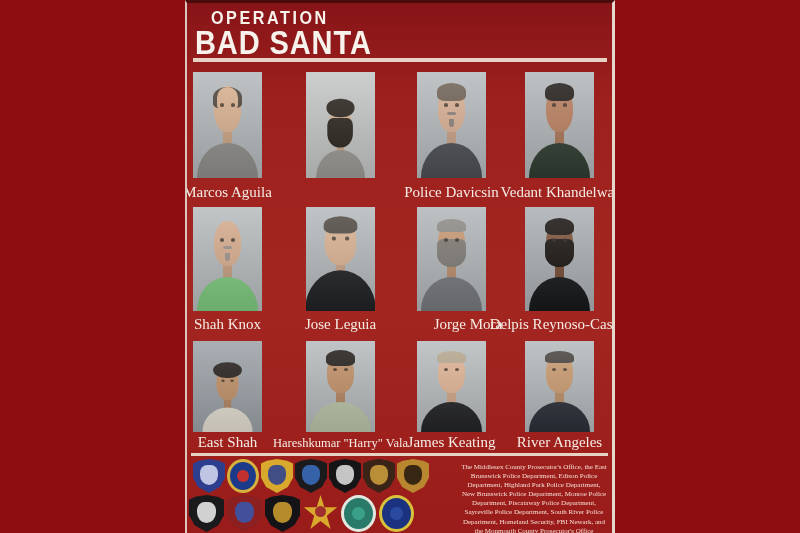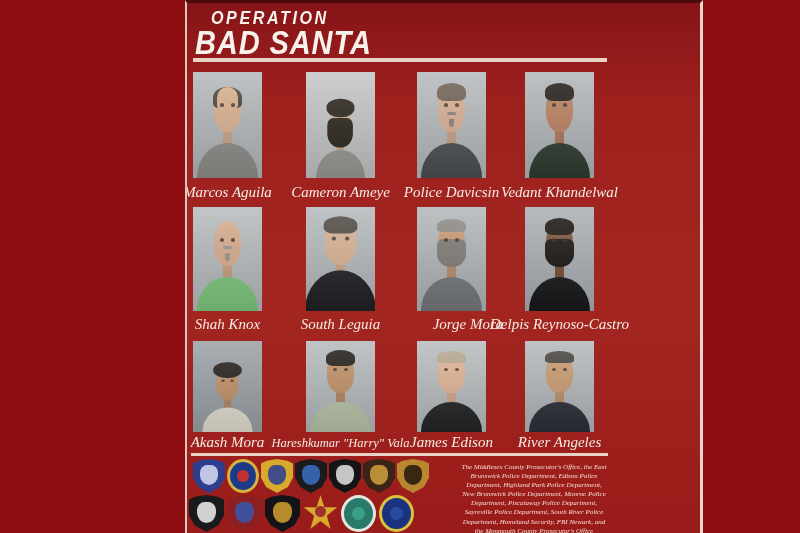--- a/index.html
+++ b/index.html
@@ -1,21 +1,21 @@
 <!DOCTYPE html>
 <html><head>
 <meta charset="utf-8">
 <style>
   html,body{margin:0;padding:0;background:#222;}
   .frame{position:relative;width:800px;height:533px;background:#8d0d10;overflow:hidden;
          font-family:"Liberation Serif",serif;}
-  .poster{position:absolute;left:185px;top:0;width:518px;height:533px;box-sizing:border-box;
+  .poster{position:absolute;left:185px;top:0;width:430px;height:533px;box-sizing:border-box;
           border-left:2px solid #d9c6bd;border-right:3px solid #e6d6cc;border-top:3px solid #4a0b0d;
           background:linear-gradient(180deg,#871418 0%,#9d201d 18%,#a32621 55%,#9a1c1a 100%);
-          overflow:hidden;font-style:italic;}
+          overflow:hidden;}
   
   .title-op{position:absolute;top:4px;left:24px;color:#f7f3ec;font-family:"Liberation Sans",sans-serif;
             font-weight:800;font-size:19px;letter-spacing:3px;transform:scaleX(.85);transform-origin:left top;
             white-space:nowrap;}
   .title-bs{position:absolute;top:21px;left:8px;color:#f7f3ec;font-family:"Liberation Sans",sans-serif;
             font-weight:800;font-size:33px;letter-spacing:1px;transform:scaleX(.88);transform-origin:left top;
             white-space:nowrap;}
   .title-underline{position:absolute;top:55px;left:6px;width:414px;height:4px;background:#e8d2c6;}
   
   #mug-grid{position:absolute;inset:0;}
@@ -109,21 +109,20 @@
             <div class="head">
               <div class="hair hair-curly"></div>
               <div class="beard-big"></div>
               <div class="eyes">
                 <div class="eye"></div>
                 <div class="eye"></div>
               </div>
             </div>
           </div>
         </div>
-        <div class="mug-name" style="left: 153.5px; top: 181px;">Cameron Ameye</div>
         <div class="photo" style="left: 230px; top: 69px; width: 69px; height: 106px; background: rgb(180, 185, 188); --skin: #d8ae92; --hair: #6e6052; --shirt: #4c4f52; --beard: #8a8178;">
           <div class="person" style="transform: scale(1);">
             <div class="neck"></div>
             <div class="torso"></div>
             <div class="head">
               <div class="hair hair-full"></div>
               <div class="beard-goatee"></div>
               <div class="eyes">
                 <div class="eye"></div>
                 <div class="eye"></div>
@@ -166,21 +165,21 @@
             <div class="torso"></div>
             <div class="head">
               <div class="hair hair-full"></div>
               <div class="eyes">
                 <div class="eye"></div>
                 <div class="eye"></div>
               </div>
             </div>
           </div>
         </div>
-        <div class="mug-name" style="left: 153.5px; top: 313px;">South Leguia</div>
+        <div class="mug-name" style="left: 153.5px; top: 313px;">Jose Leguia</div>
         <div class="photo" style="left: 230px; top: 204px; width: 69px; height: 104px; background: rgb(176, 181, 184); --skin: #c89872; --hair: #8d8a85; --shirt: #75787c; --beard: #7e7a74;">
           <div class="person" style="transform: scale(1);">
             <div class="neck"></div>
             <div class="torso"></div>
             <div class="head">
               <div class="hair hair-short"></div>
               <div class="beard-full"></div>
               <div class="eyes">
                 <div class="eye"></div>
                 <div class="eye"></div>
@@ -210,21 +209,21 @@
             <div class="torso"></div>
             <div class="head">
               <div class="hair hair-curly"></div>
               <div class="eyes">
                 <div class="eye"></div>
                 <div class="eye"></div>
               </div>
             </div>
           </div>
         </div>
-        <div class="mug-name" style="left: 40.5px; top: 431px;">Akash Mora</div>
+        <div class="mug-name" style="left: 40.5px; top: 431px;">East Shah</div>
         <div class="photo" style="left: 119px; top: 338px; width: 69px; height: 91px; background: rgb(180, 185, 187); --skin: #c08f66; --hair: #1f1a16; --shirt: #b9c4a8; --beard: #1f1a16;">
           <div class="person" style="transform: scale(1);">
             <div class="neck"></div>
             <div class="torso"></div>
             <div class="head">
               <div class="hair hair-full"></div>
               <div class="eyes">
                 <div class="eye"></div>
                 <div class="eye"></div>
               </div>
@@ -238,21 +237,21 @@
             <div class="torso"></div>
             <div class="head">
               <div class="hair hair-short"></div>
               <div class="eyes">
                 <div class="eye"></div>
                 <div class="eye"></div>
               </div>
             </div>
           </div>
         </div>
-        <div class="mug-name" style="left: 264.5px; top: 431px;">James Edison</div>
+        <div class="mug-name" style="left: 264.5px; top: 431px;">James Keating</div>
         <div class="photo" style="left: 338px; top: 338px; width: 69px; height: 91px; background: rgb(178, 183, 186); --skin: #c99a6f; --hair: #44403c; --shirt: #2c2f38; --beard: #44403c;">
           <div class="person" style="transform: scale(1);">
             <div class="neck"></div>
             <div class="torso"></div>
             <div class="head">
               <div class="hair hair-short"></div>
               <div class="eyes">
                 <div class="eye"></div>
                 <div class="eye"></div>
               </div>

